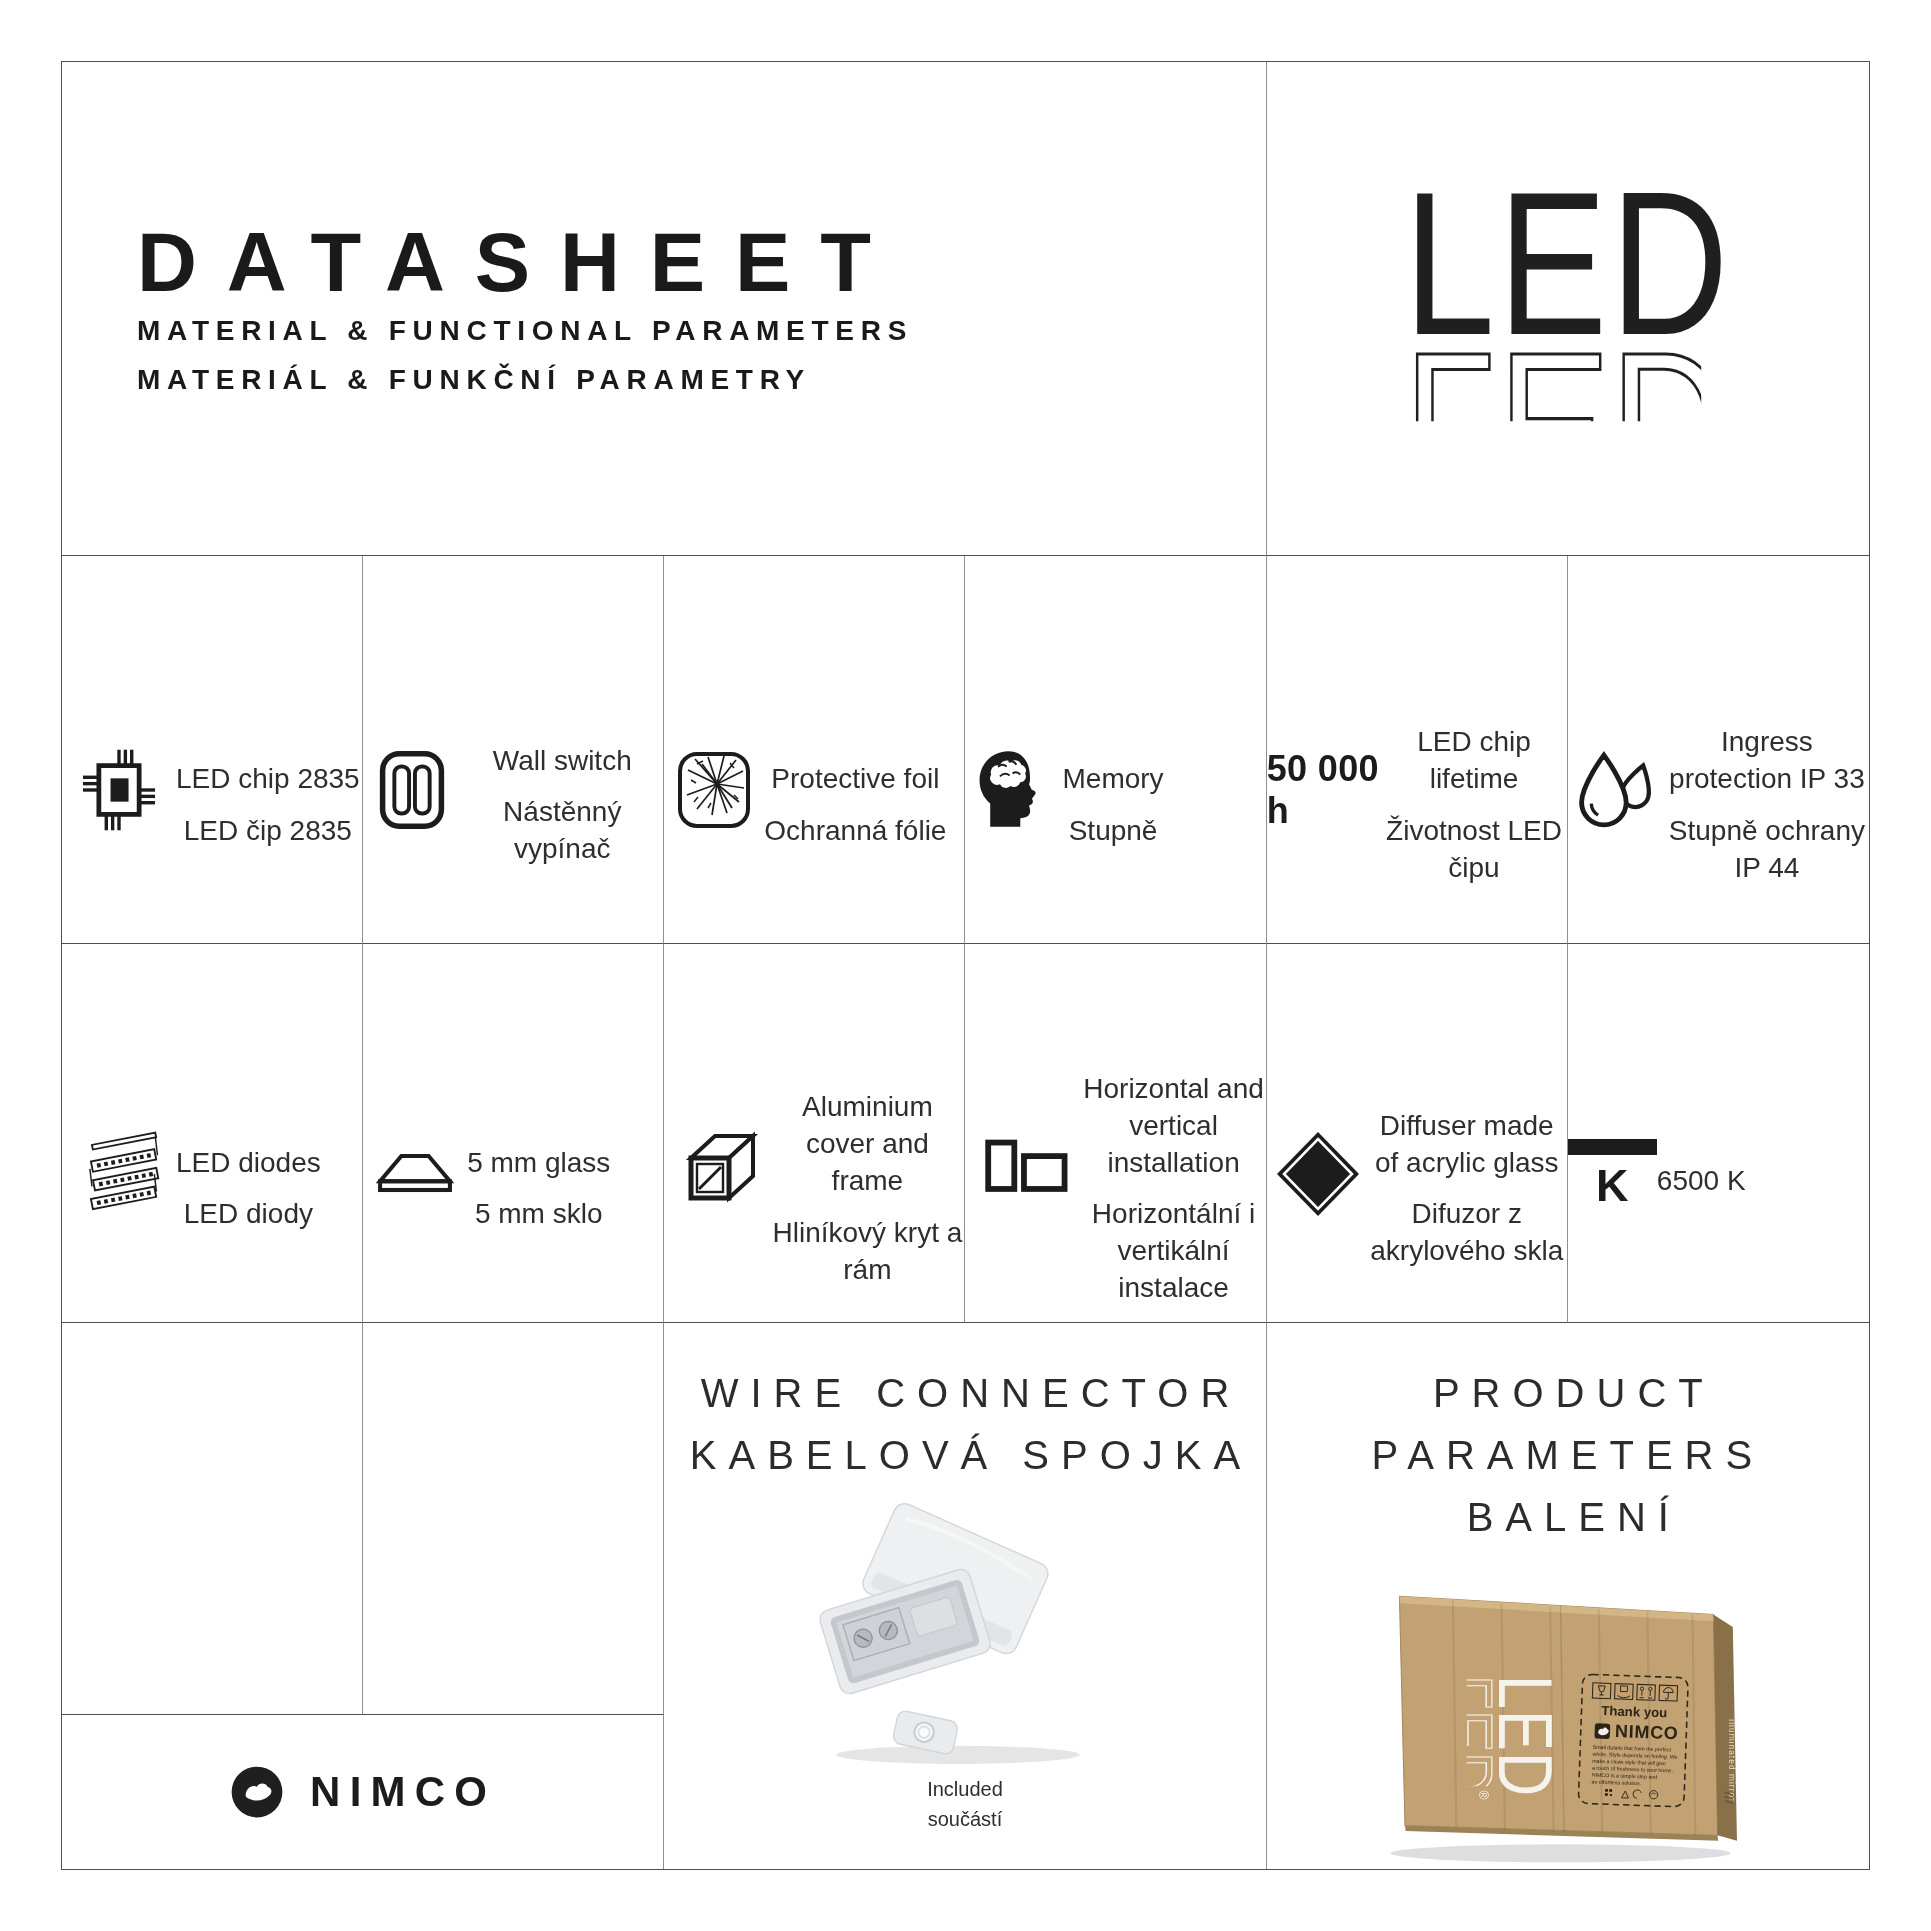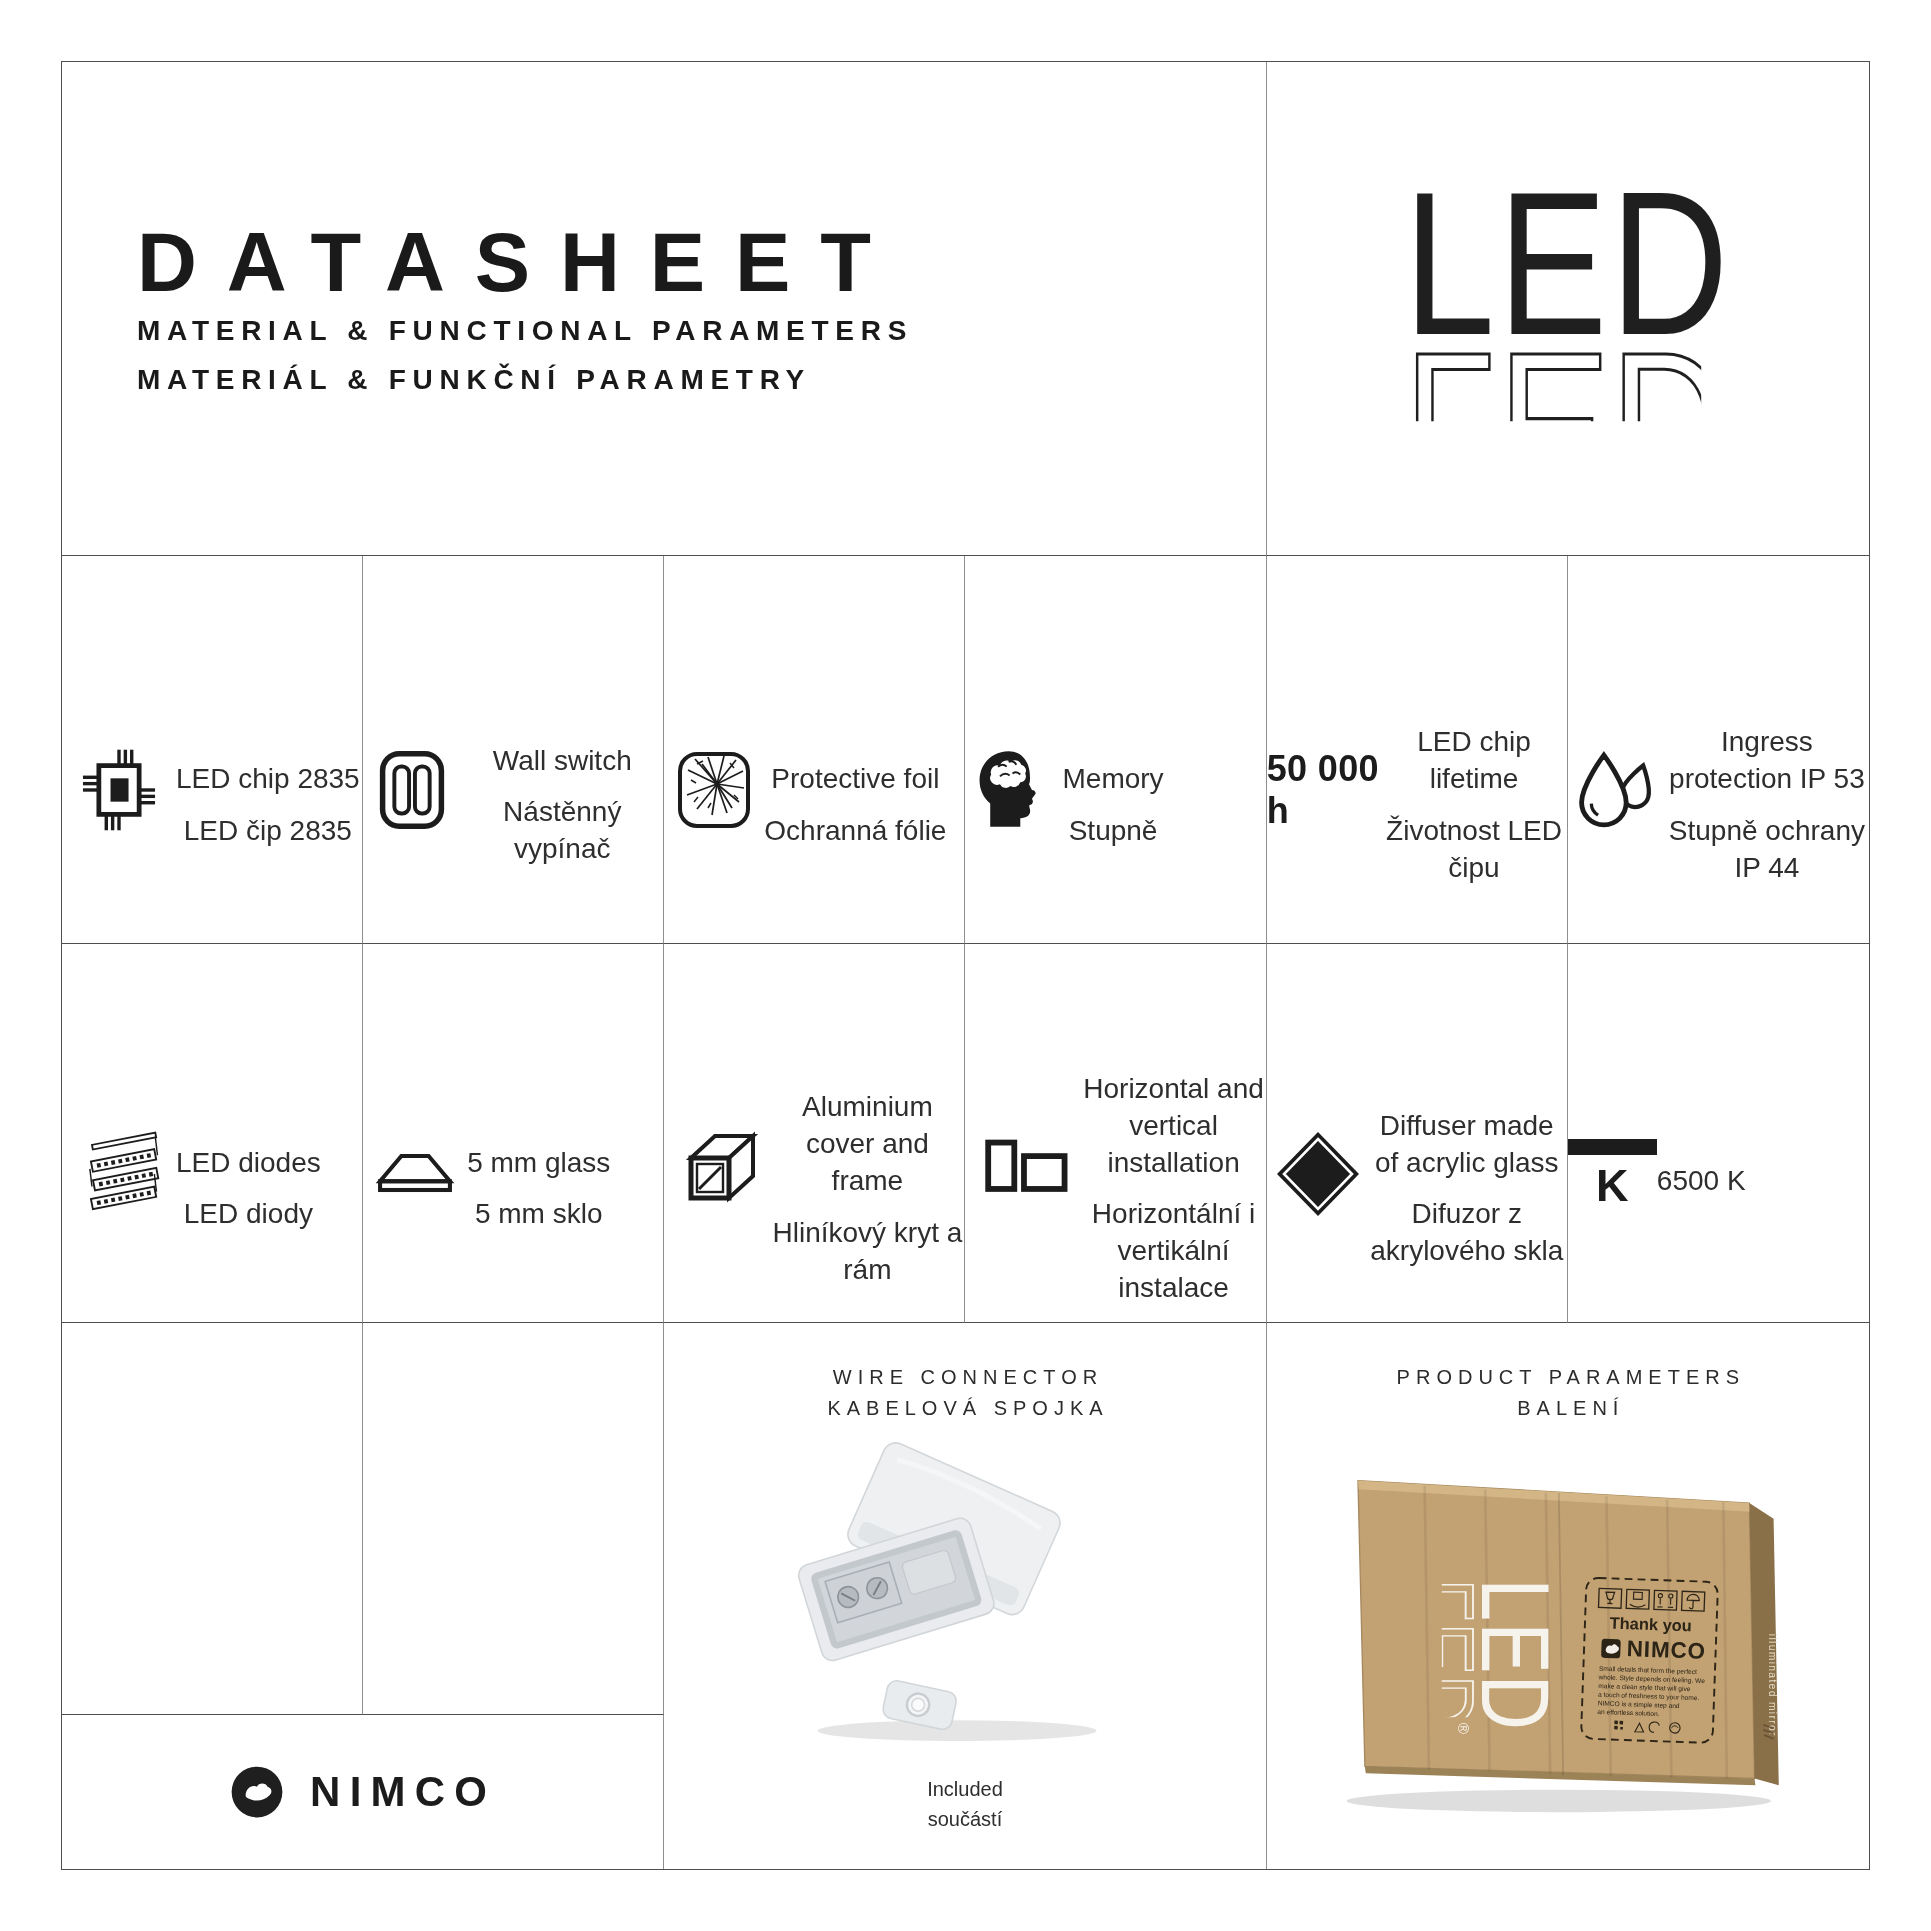--- a/index.html
+++ b/index.html
@@ -34,21 +34,21 @@
   .labels{margin-top:31px;text-align:center;max-width:272px;font-size:28px;line-height:1.32;}
   .lab-cs{margin-top:14.5px;}
   .narrow{display:inline-block;max-width:247px;}
   .lifetime{font-size:36px;font-weight:700;color:var(--ink);letter-spacing:.01em;}
   .kelvin{display:flex;flex-direction:column;align-items:center;}
   .kbar{width:89px;height:16.4px;background:var(--ink);}
   .kletter{font-size:45px;font-weight:700;color:var(--ink);margin-top:7.7px;line-height:1;}
 
   
   .bottom-sec{display:flex;flex-direction:column;align-items:center;padding-top:39px;}
-  .sec-title{font-size:20px;letter-spacing:.30em;color:#2c2c2c;line-height:1.55;text-align:center;text-indent:.30em;}
+  .sec-title{font-size:40px;letter-spacing:.30em;color:#2c2c2c;line-height:1.55;text-align:center;text-indent:.30em;}
   .caption{font-size:20px;line-height:1.5;text-align:center;margin-top:auto;padding-bottom:35px;}
   .wire-cell{grid-column:3/5;grid-row:4/6;}
   .pack-cell{grid-column:5/7;grid-row:4/6;}
   .empty1{grid-column:1;grid-row:4;}
   .empty2{grid-column:2;grid-row:4;}
   .nimco-cell{
     grid-column:1/3;grid-row:5;
     display:flex;align-items:center;justify-content:center;gap:25px;
   }
   .nimco-text{font-size:42px;font-weight:700;letter-spacing:.22em;color:#1c1c1c;}
@@ -190,21 +190,21 @@
 
   <div class="pcell bb">
     <div class="icon-box">
       <svg width="97" height="100" viewBox="0 0 100 100" stroke="#1c1c1c" fill="none">
         <path d="M72 24 C 72 24 58 43 58 54 a14 14 0 0 0 28 0 C 86 43 72 24 72 24 Z" stroke-width="4.4" transform="rotate(16 72 44)"></path>
         <path d="M37 14 C 37 14 14 45 14 63 a23 23 0 0 0 46 0 C 60 45 37 14 37 14 Z" stroke-width="5" fill="#ffffff"></path>
         <path d="M24 64 a15 15 0 0 0 7 12" stroke-width="3.4"></path>
       </svg>
     </div>
     <div class="labels">
-      <div class="lab-en">Ingress protection IP 53</div>
+      <div class="lab-en">Ingress protection IP 33</div>
       <div class="lab-cs">Stupně ochrany IP 44</div>
     </div>
   </div>
 
   <div class="pcell br bb">
     <div class="icon-box">
       <svg width="114" height="104" viewBox="0 0 100 100">
         <g fill="#ffffff" stroke="#1c1c1c" stroke-width="1.8">
           <g transform="translate(24,22) rotate(-11)">
               <rect x="0" y="0" width="62" height="4.5"></rect>

